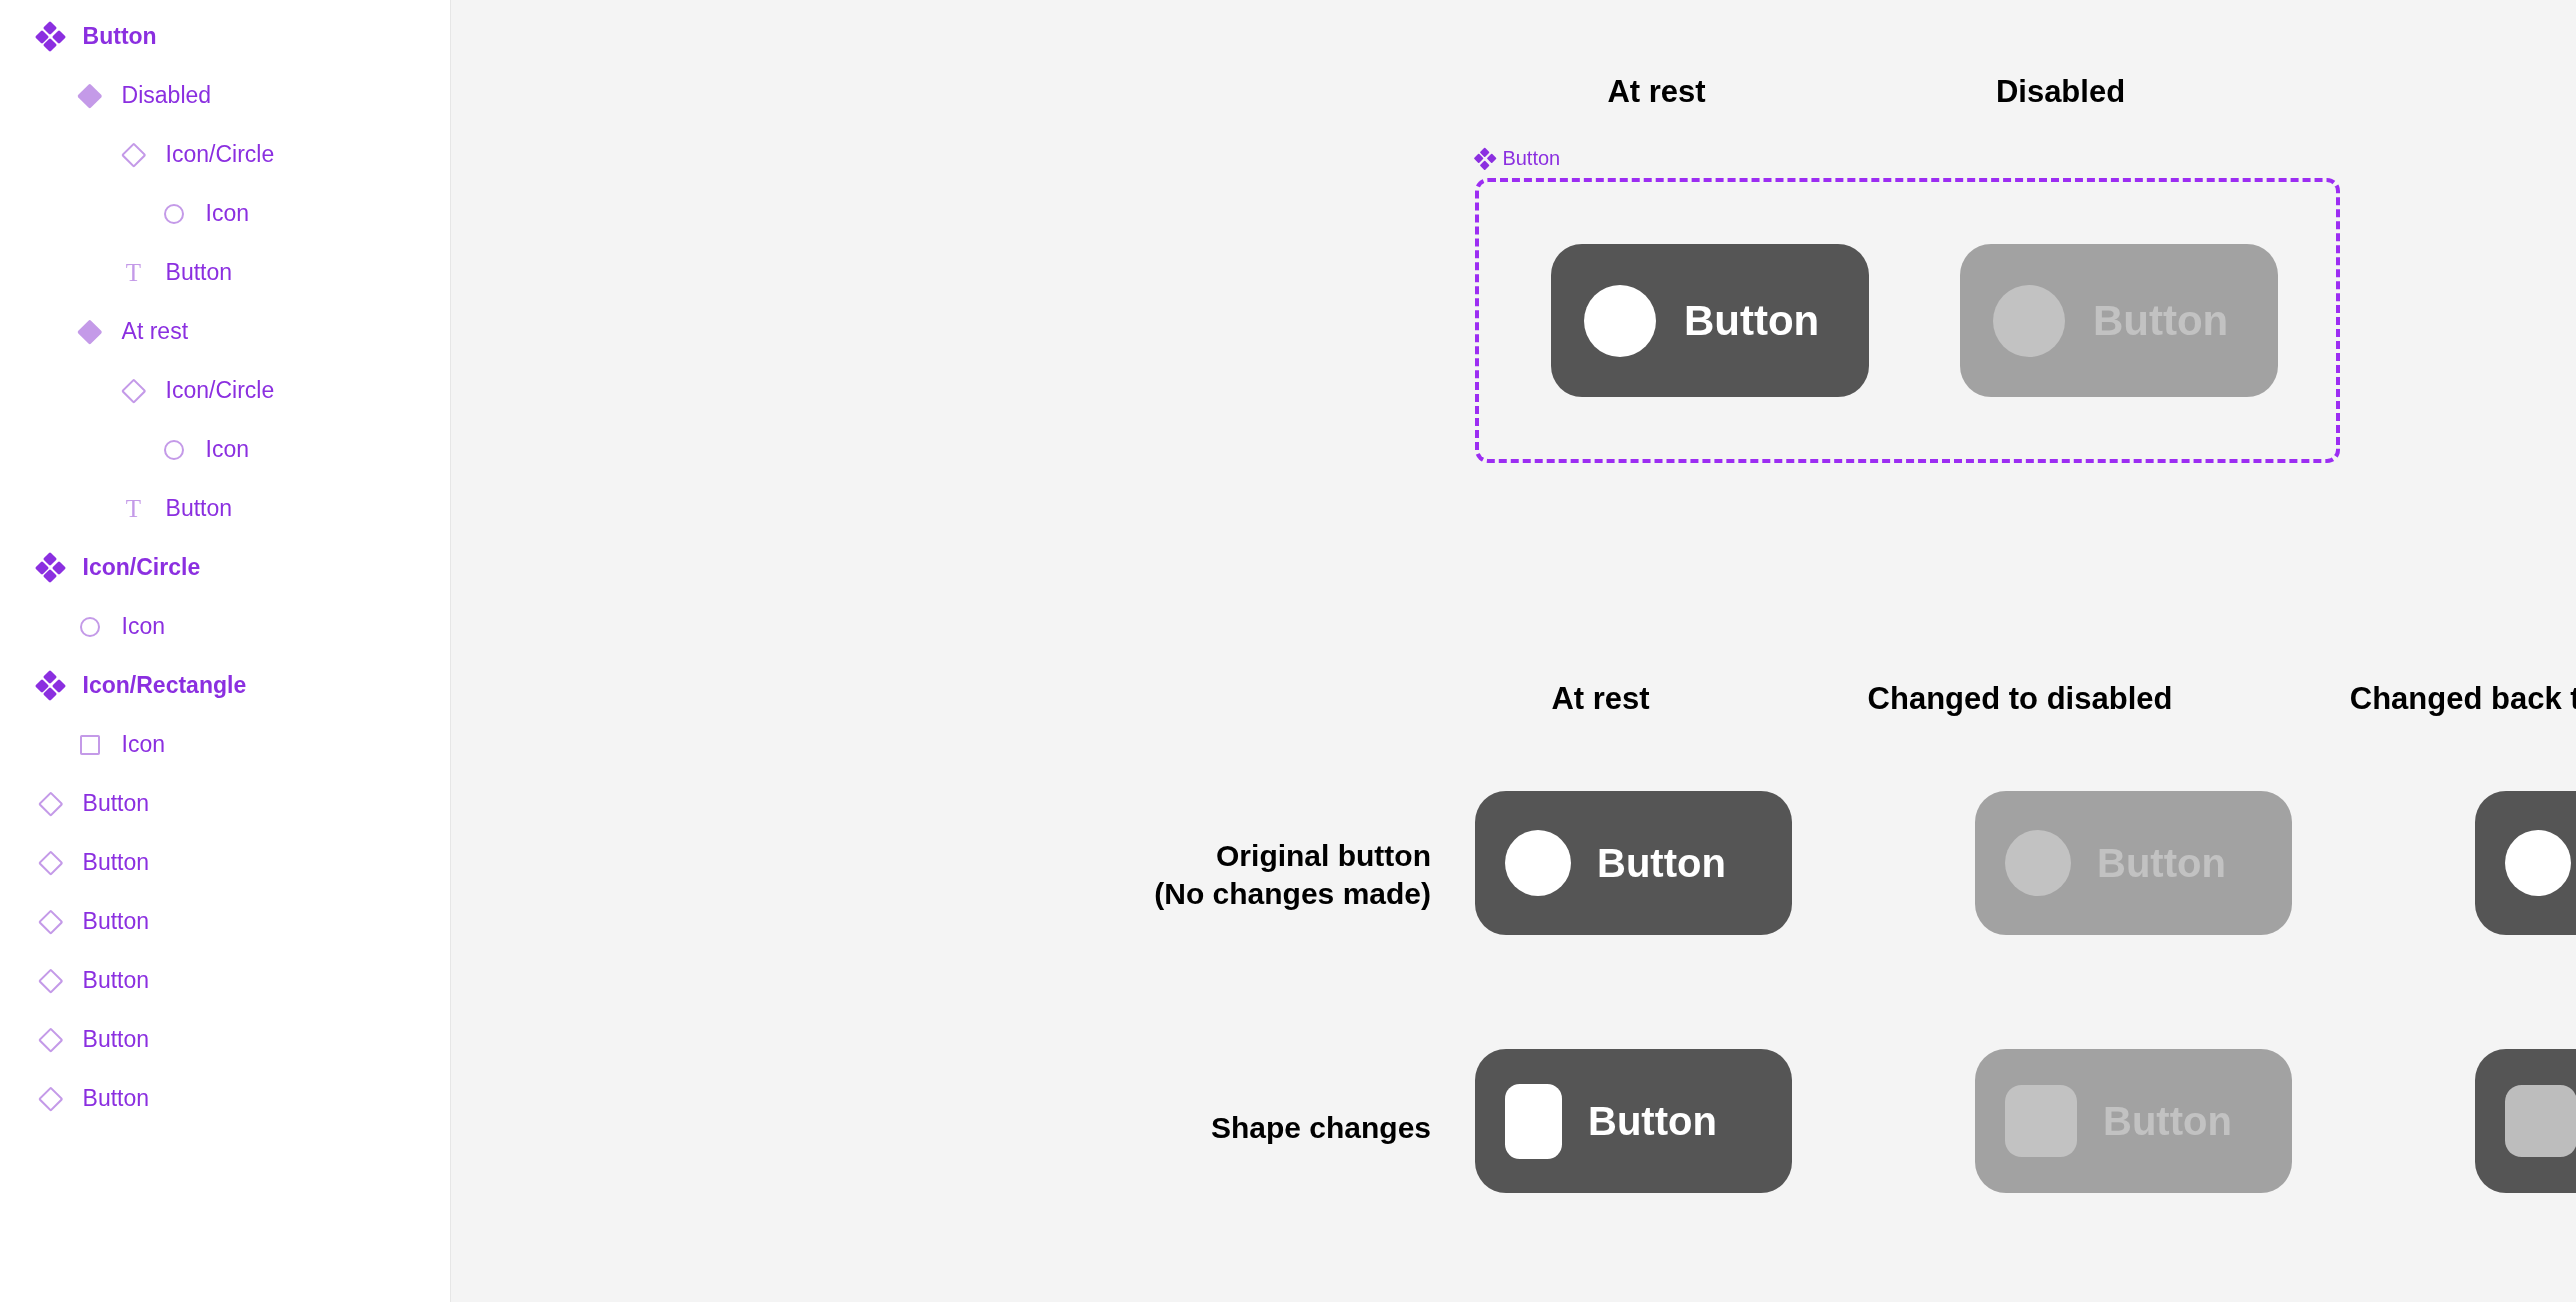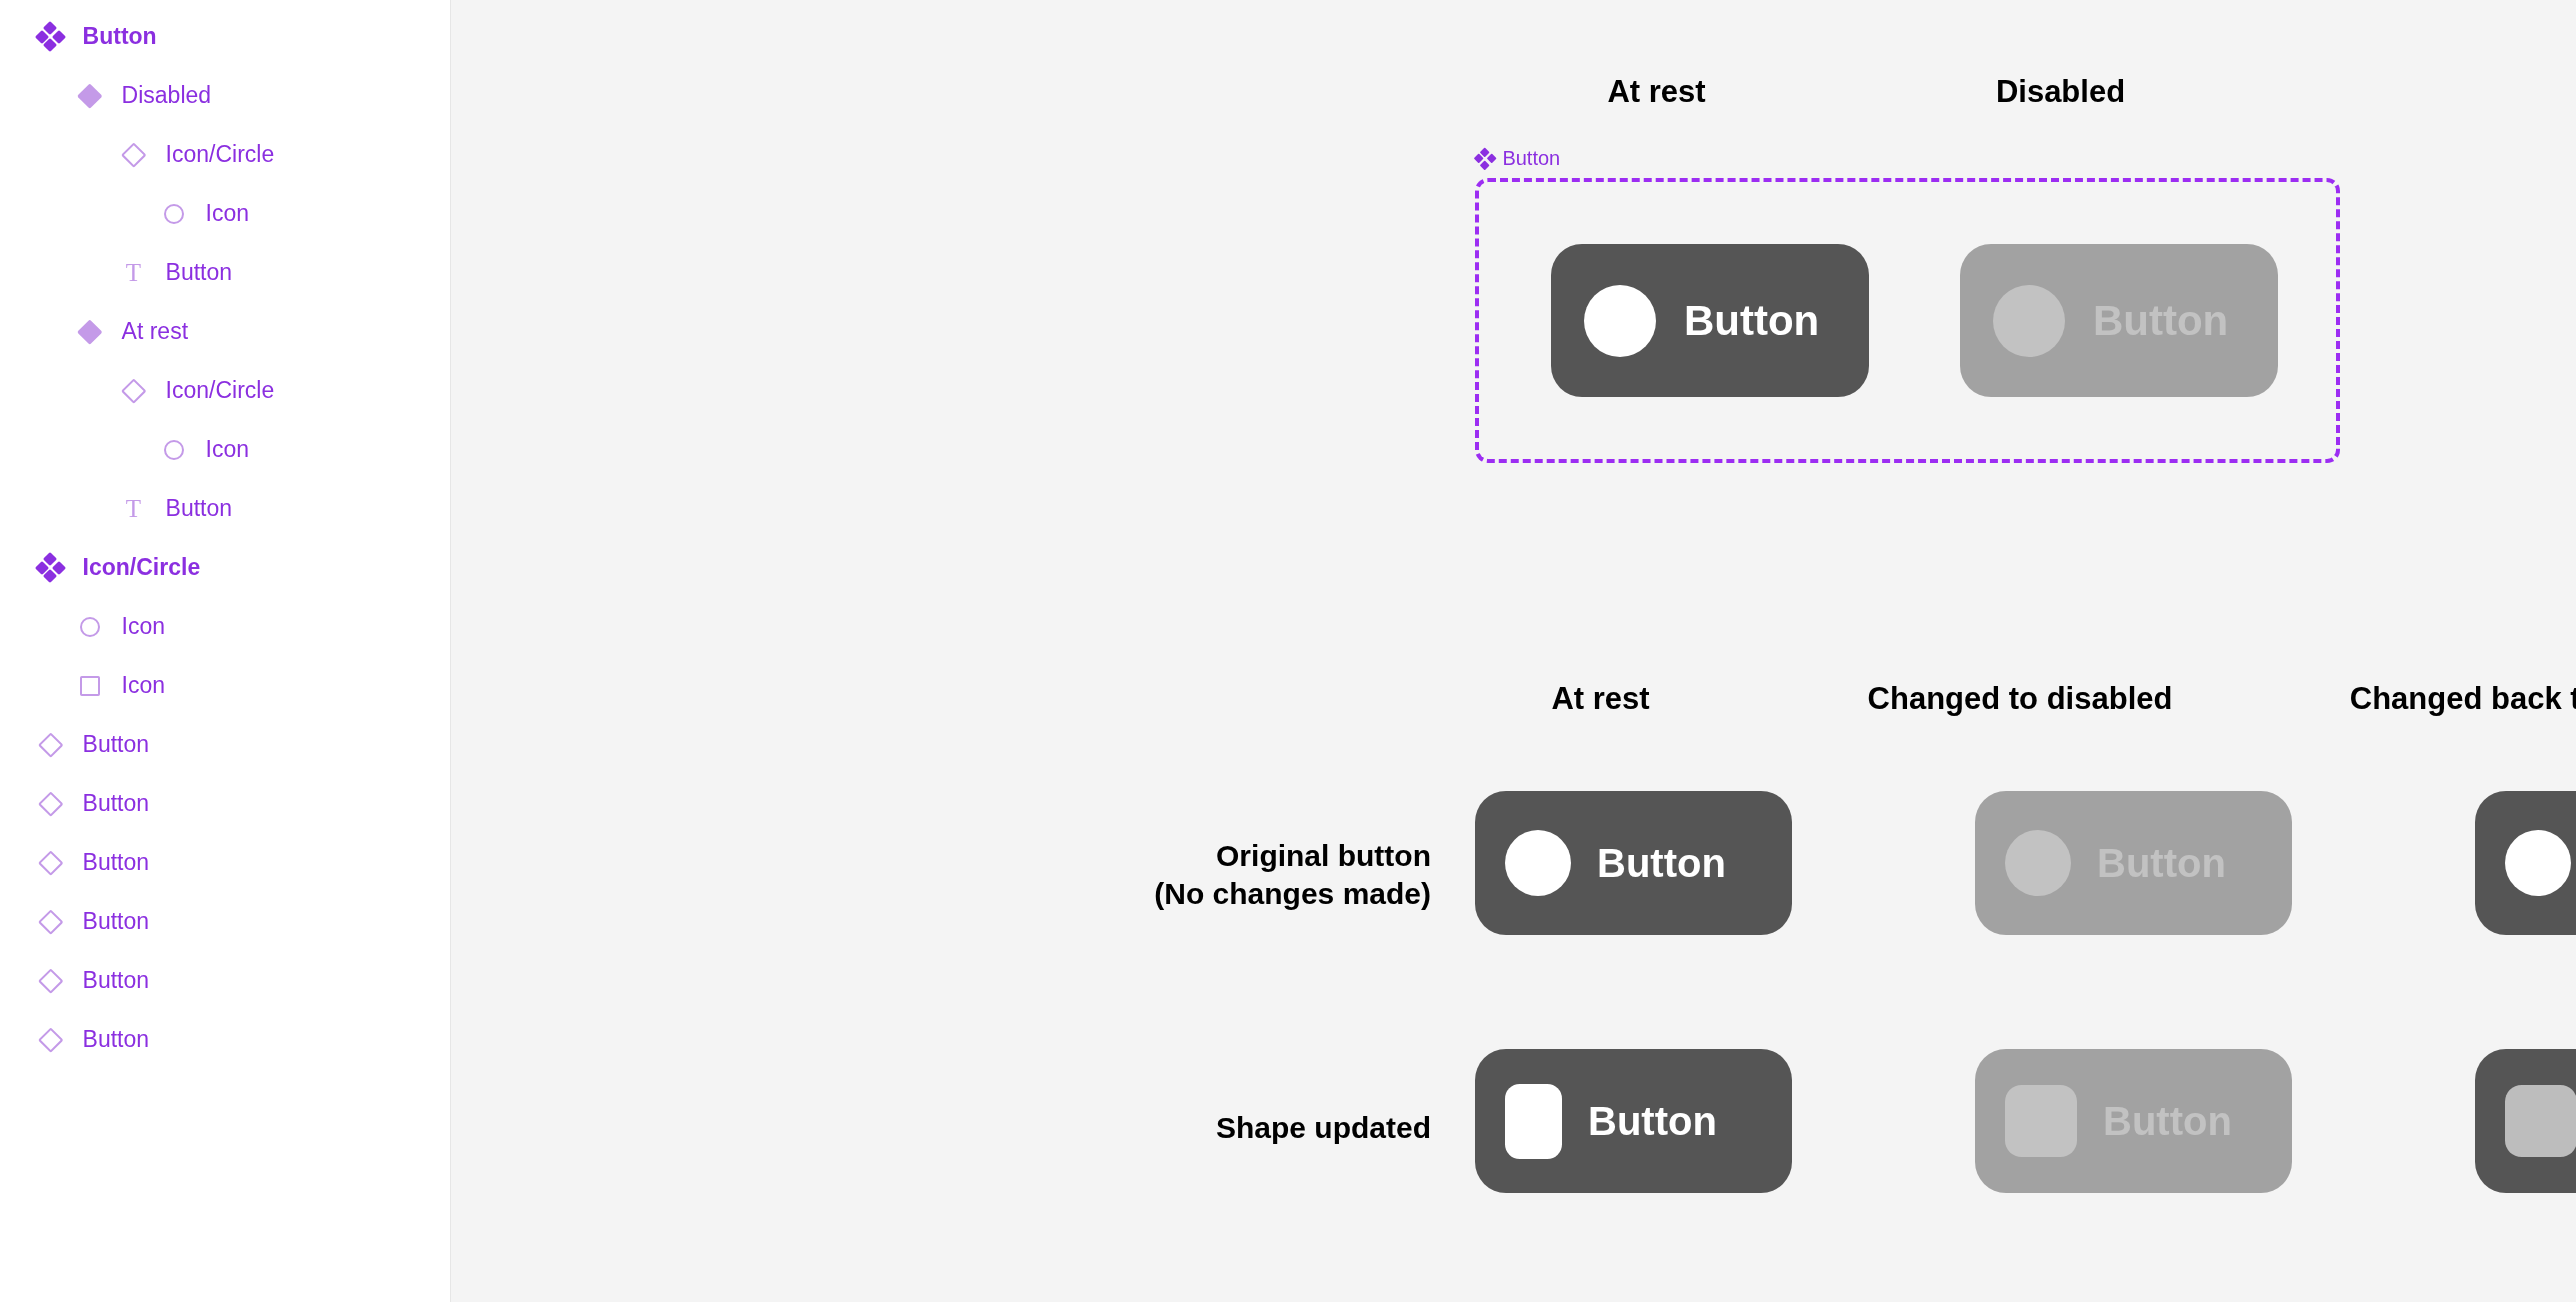--- a/index.html
+++ b/index.html
@@ -208,20 +208,31 @@
           </span>
         </span>
         <span>Icon/Circle</span>
       </div>
       <div class="layer-row" style="padding-left: 74px;">
         <span class="layer-icon">
           <span class="ic-ellipse"></span>
         </span>
         <span>Icon</span>
       </div>
+      <div class="layer-row bold" style="padding-left: 35px;">
+        <span class="layer-icon">
+          <span class="ic-component">
+            <i></i>
+            <i></i>
+            <i></i>
+            <i></i>
+          </span>
+        </span>
+        <span>Icon/Rectangle</span>
+      </div>
       <div class="layer-row" style="padding-left: 74px;">
         <span class="layer-icon">
           <span class="ic-rect"></span>
         </span>
         <span>Icon</span>
       </div>
       <div class="layer-row" style="padding-left: 35px;">
         <span class="layer-icon">
           <span class="ic-instance"></span>
         </span>
@@ -304,21 +315,21 @@
       <span class="btn-icon shape-circle" style="width:66px; height:66px;"></span>
       <span class="btn-label" style="font-size:40px;">Button</span>
     </div>
 
     <div class="abs btn enabled" style="left:2024px; top:791px; width:317px; height:144px; padding-left:30px; gap:26px;">
       <span class="btn-icon shape-circle" style="width:66px; height:66px;"></span>
 
     </div>
 
     <div class="abs row-label" style="left:442px; top:1109px; width:538px;">
-      <div>Shape updated</div>
+      <div>Shape changes</div>
     </div>
 
     <div class="abs btn enabled" style="left:1024px; top:1049px; width:317px; height:144px; padding-left:30px; gap:26px;">
       <span class="btn-icon shape-rect" style="width:57px; height:75px; border-radius:14.7px;"></span>
       <span class="btn-label" style="font-size:40px;">Button</span>
     </div>
 
     <div class="abs btn disabled" style="left:1524px; top:1049px; width:317px; height:144px; padding-left:30px; gap:26px;">
       <span class="btn-icon shape-rect" style="width:72px; height:72px; border-radius:16.6px;"></span>
       <span class="btn-label" style="font-size:40px;">Button</span>

